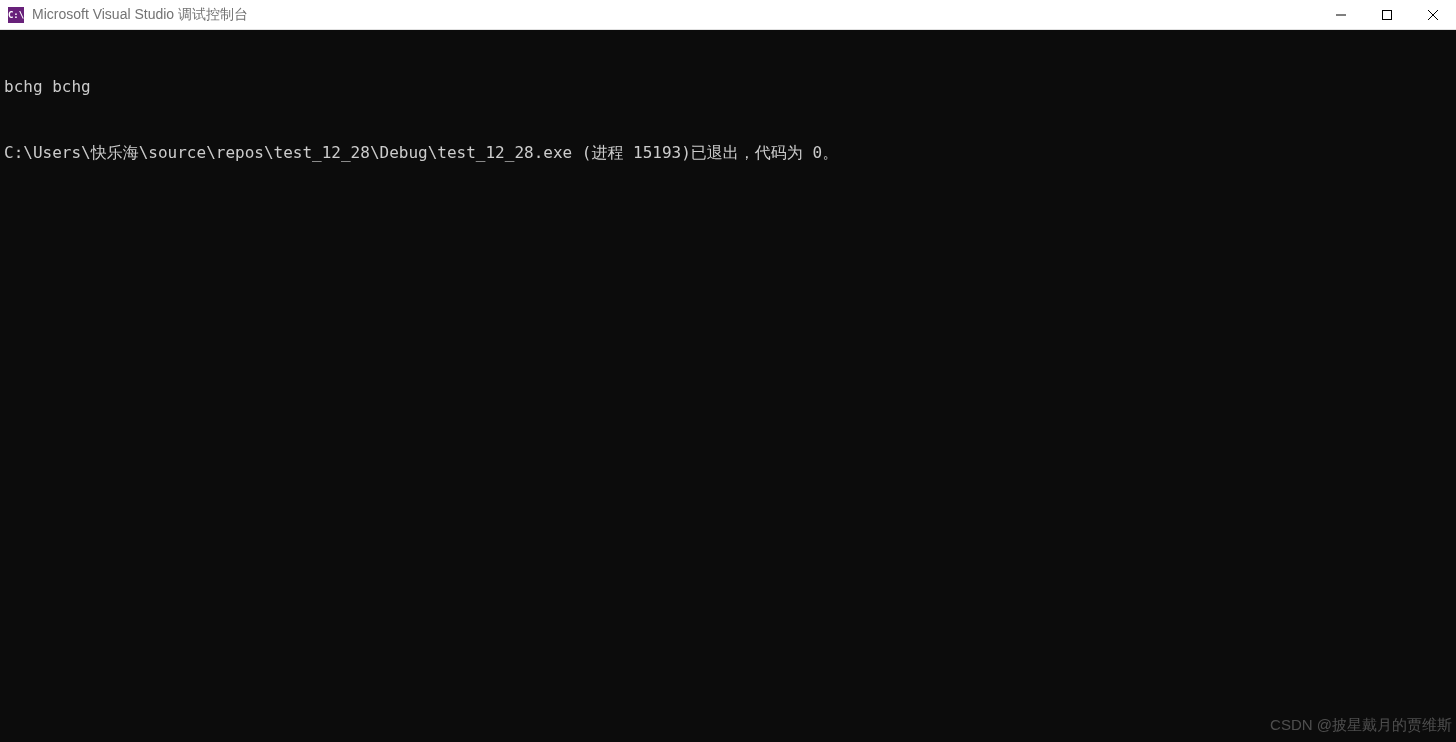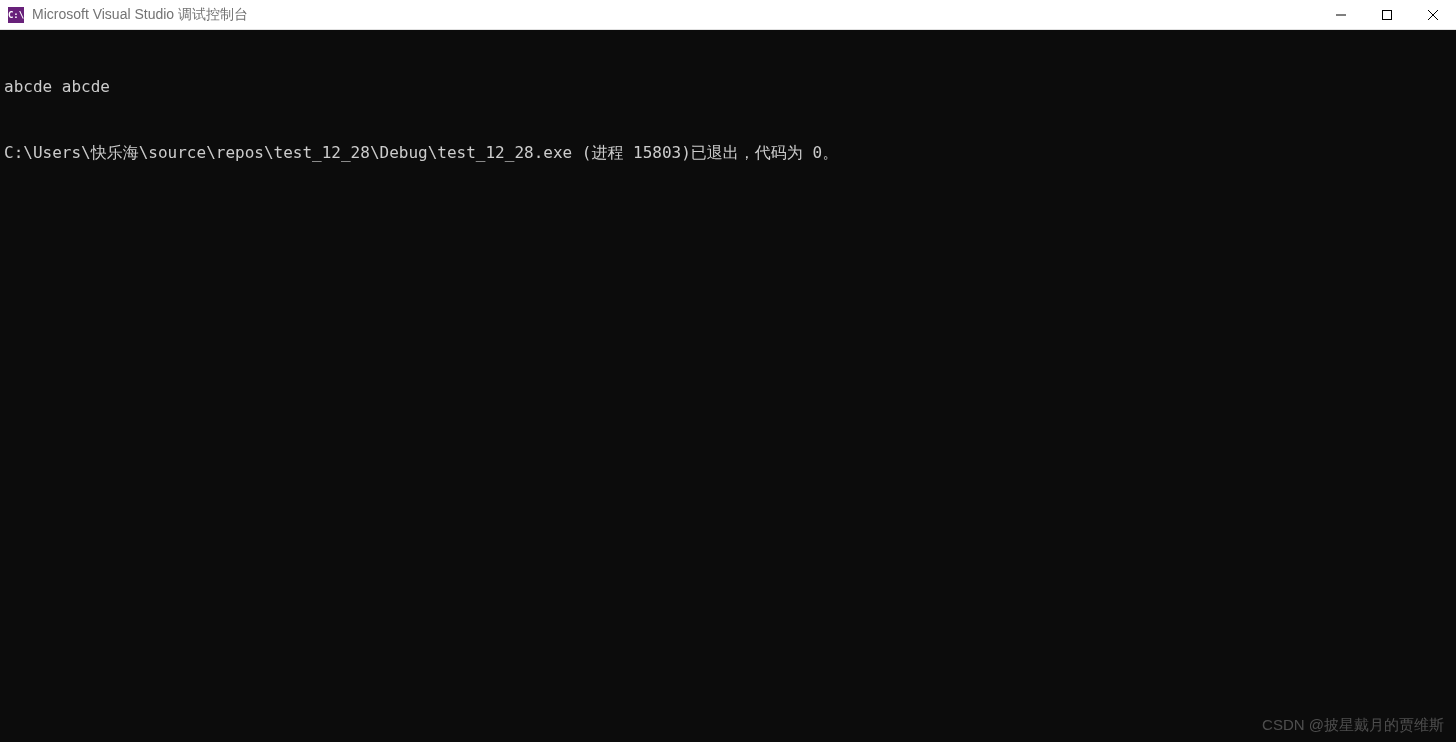--- a/index.html
+++ b/index.html
@@ -69,21 +69,21 @@
       white-space: pre;
       overflow: hidden;
       position: relative;
     }
     .console-line {
       white-space: pre;
     }
     .watermark {
       position: absolute;
       bottom: 6px;
-      right: 12px;
+      right: 4px;
       font-size: 15px;
       color: rgba(200,200,200,0.35);
       font-family: "Microsoft YaHei", sans-serif;
     }
   </style>
 </head>
 <body>
 
 <div class="titlebar">
   <div class="app-icon">C:\</div>
@@ -102,16 +102,16 @@
     <div class="win-btn close">
       <svg viewBox="0 0 10 10">
           <line x1="0" y1="0" x2="10" y2="10" stroke="#000" stroke-width="1"></line>
           <line x1="10" y1="0" x2="0" y2="10" stroke="#000" stroke-width="1"></line>
         </svg>
     </div>
   </div>
 </div>
 
 <div class="console-area">
-  <div class="console-line">abcde abcde</div>
-  <div class="console-line">C:\Users\快乐海\source\repos\test_12_28\Debug\test_12_28.exe (进程 15803)已退出，代码为 0。</div>
+  <div class="console-line">bchg bchg</div>
+  <div class="console-line">C:\Users\快乐海\source\repos\test_12_28\Debug\test_12_28.exe (进程 15193)已退出，代码为 0。</div>
   <div class="watermark">CSDN @披星戴月的贾维斯</div>
 </div>
 
 </body></html>

